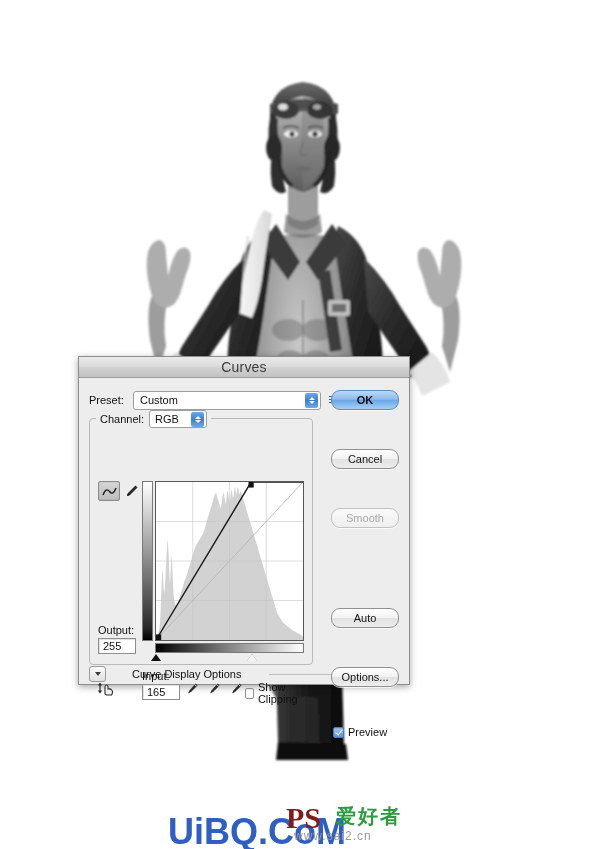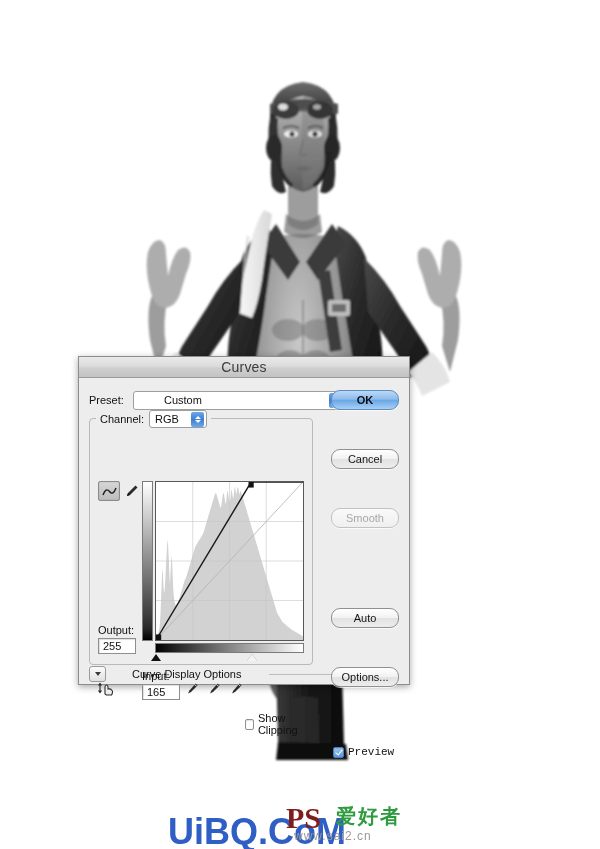--- a/index.html
+++ b/index.html
@@ -124,21 +124,20 @@
     height: 17px;
     background: #ffffff;
     border: 1px solid #9e9e9e;
     border-radius: 3px;
     display: flex;
     align-items: center;
     box-shadow: inset 0 1px 0 rgba(255,255,255,0.9);
   }
   #preset-combo {
     width: 186px;
-    padding-left: 24px;
   }
   #preset-value {
     padding-left: 6px;
     font-size: 11px;
     color: #101010;
   }
   .stepper-blue {
     position: absolute;
     right: 2px; top: 1px;
     width: 13px; height: 15px;
@@ -313,21 +312,20 @@
     position: absolute;
     left: 96px; top: 263px;
     display: flex;
     gap: 9px;
   }
   #show-clipping {
     position: absolute;
     left: 155px; top: 262px;
     display: flex;
     align-items: center;
-    margin-top: 31px;
   }
   .cbox {
     width: 11px; height: 11px;
     border: 1px solid #909090;
     background: #ffffff;
     border-radius: 2px;
     box-sizing: border-box;
     margin-right: 4px;
     position: relative;
     box-shadow: inset 0 1px 1px rgba(0,0,0,0.12);
@@ -408,23 +406,22 @@
   }
   .btn.disabled {
     color: #a8a8a8;
     border-color: #c2c2c2;
     background: linear-gradient(to bottom,#fafafa,#efefef);
   }
   #gap-after-smooth { height: 9px; }
   #preview-row {
     display: flex;
     align-items: center;
-    margin-top: 20px;
+    margin-top: 0;
     padding-left: 2px;
-    font-family: Liberation Mono, monospace;
   }
   #preview-label { font-size: 11px; }
 </style>
 </head>
 <body>
 
 <div id="photo-layer">
   <svg id="photo-svg" width="600" height="849" viewBox="0 0 600 849" xmlns="http://www.w3.org/2000/svg">
     <defs>
       <linearGradient id="skin" x1="0" y1="0" x2="1" y2="0">

